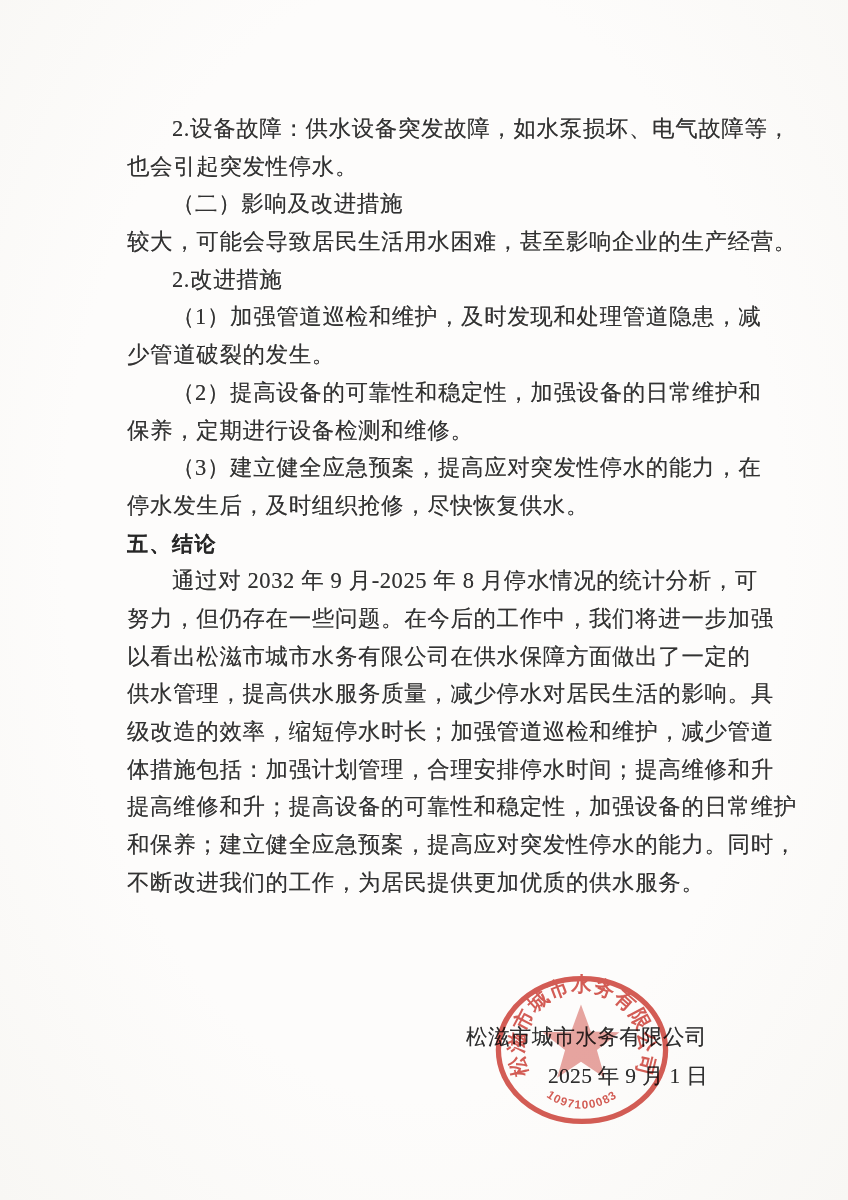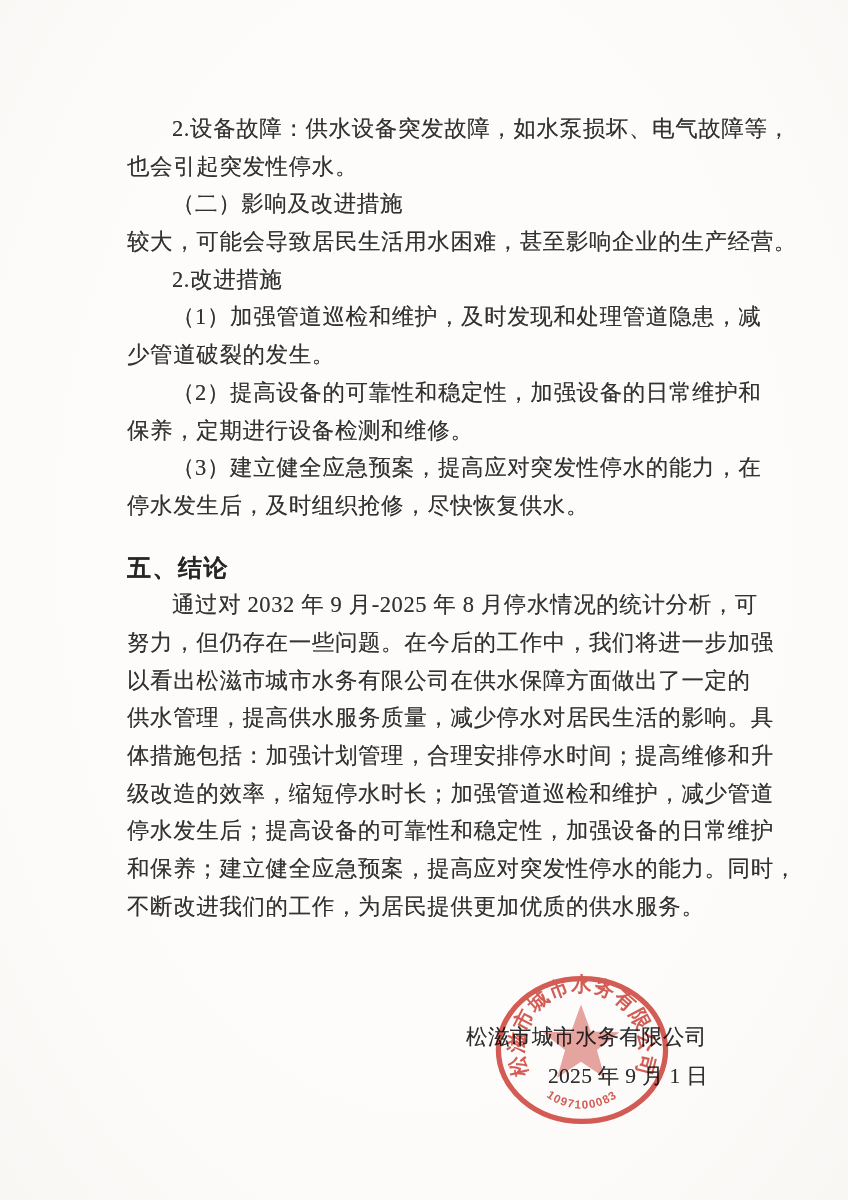--- a/index.html
+++ b/index.html
@@ -36,25 +36,24 @@
   .doc-body .line {
     white-space: nowrap;
     height: 37.7px;
   }
   .doc-body .line.indent {
     text-indent: 2em;
   }
   .doc-body .line.heading {
     font-family: "Liberation Sans", "DejaVu Sans", sans-serif;
     font-weight: bold;
-    font-size: 24px;
+    font-size: 21px;
     letter-spacing: 1.5px;
     color: #262626;
     text-shadow: 0 0 0.5px rgba(30,30,30,0.7);
-    margin-top: 24px;
   }
   
   .sig-company {
     position: absolute;
     left: 466px;
     top: 1022px;
     font-size: 21.5px;
     letter-spacing: 0.4px;
     color: #2e2e2e;
     white-space: nowrap;
@@ -112,23 +111,23 @@
       <div class="line">少管道破裂的发生。</div>
       <div class="line indent">（2）提高设备的可靠性和稳定性，加强设备的日常维护和</div>
       <div class="line">保养，定期进行设备检测和维修。</div>
       <div class="line indent">（3）建立健全应急预案，提高应对突发性停水的能力，在</div>
       <div class="line">停水发生后，及时组织抢修，尽快恢复供水。</div>
       <div class="line heading">五、结论</div>
       <div class="line indent">通过对 2032 年 9 月-2025 年 8 月停水情况的统计分析，可</div>
       <div class="line">努力，但仍存在一些问题。在今后的工作中，我们将进一步加强</div>
       <div class="line">以看出松滋市城市水务有限公司在供水保障方面做出了一定的</div>
       <div class="line">供水管理，提高供水服务质量，减少停水对居民生活的影响。具</div>
+      <div class="line">级改造的效率，缩短停水时长；加强管道巡检和维护，减少管道</div>
       <div class="line">体措施包括：加强计划管理，合理安排停水时间；提高维修和升</div>
-      <div class="line">级改造的效率，缩短停水时长；加强管道巡检和维护，减少管道</div>
-      <div class="line">停水发生后；提高设备的可靠性和稳定性，加强设备的日常维护</div>
+      <div class="line">提高维修和升；提高设备的可靠性和稳定性，加强设备的日常维护</div>
       <div class="line">和保养；建立健全应急预案，提高应对突发性停水的能力。同时，</div>
       <div class="line">不断改进我们的工作，为居民提供更加优质的供水服务。</div>
     </div>
 
   <div class="speck"></div>
 
   <div class="sig-company">松滋市城市水务有限公司</div>
   <div class="sig-date">2025 年 9 月 1 日</div>
 
   <svg class="seal" viewBox="0 0 176 152" width="180" height="154">

